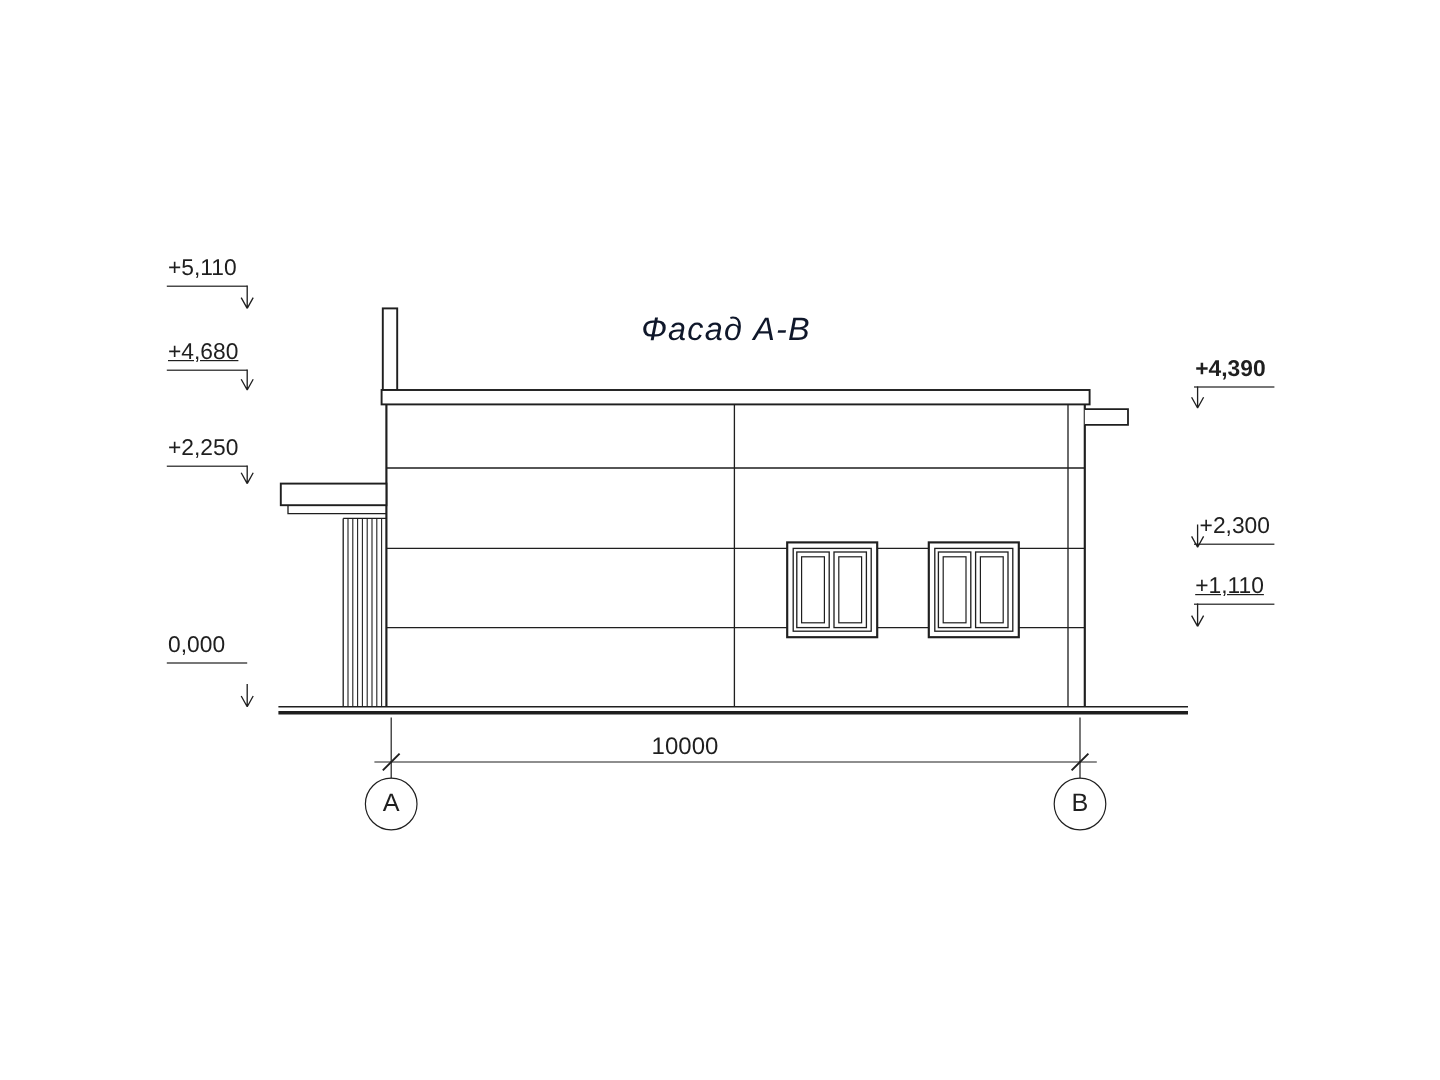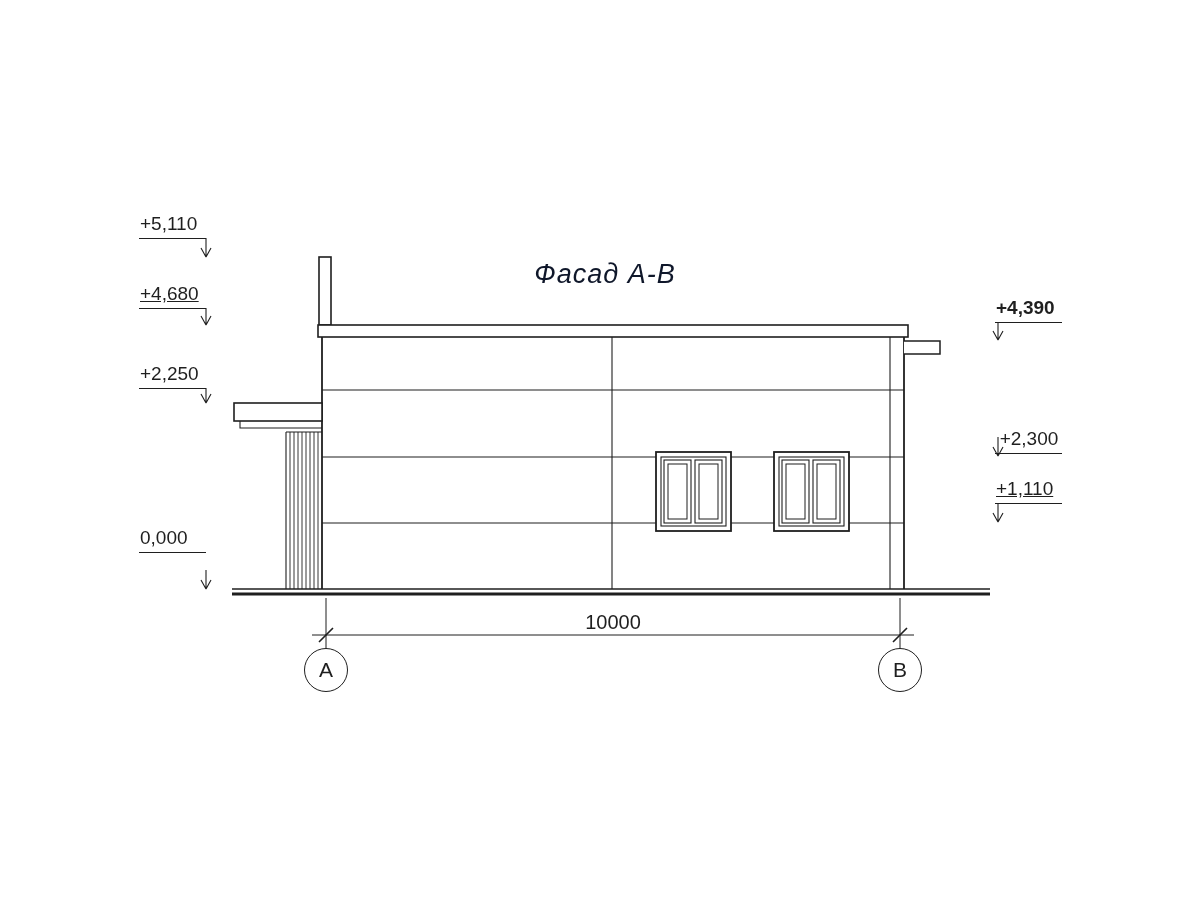--- a/index.html
+++ b/index.html
@@ -49,21 +49,20 @@
   .mark-l2 { top: 283px; text-decoration: underline; }
   .mark-l3 { top: 363px; }
   .mark-l4 { top: 527px; }
   .mark-r1 { top: 297px; font-weight: bold; }
   .mark-r2 { top: 428px; text-align: center; }
   .mark-r3 { top: 478px; text-decoration: underline; }
   .dim-text {
     position: absolute;
     left: 543px; top: 611px;
     width: 140px;
-    text-align: center;
     font-size: 20px;
     color: #1f1f1f;
   }
   .axis-circle {
     position: absolute;
     width: 44px; height: 44px;
     border: 1.6px solid #1f1f1f;
     border-radius: 50%;
     box-sizing: border-box;
     text-align: center;

